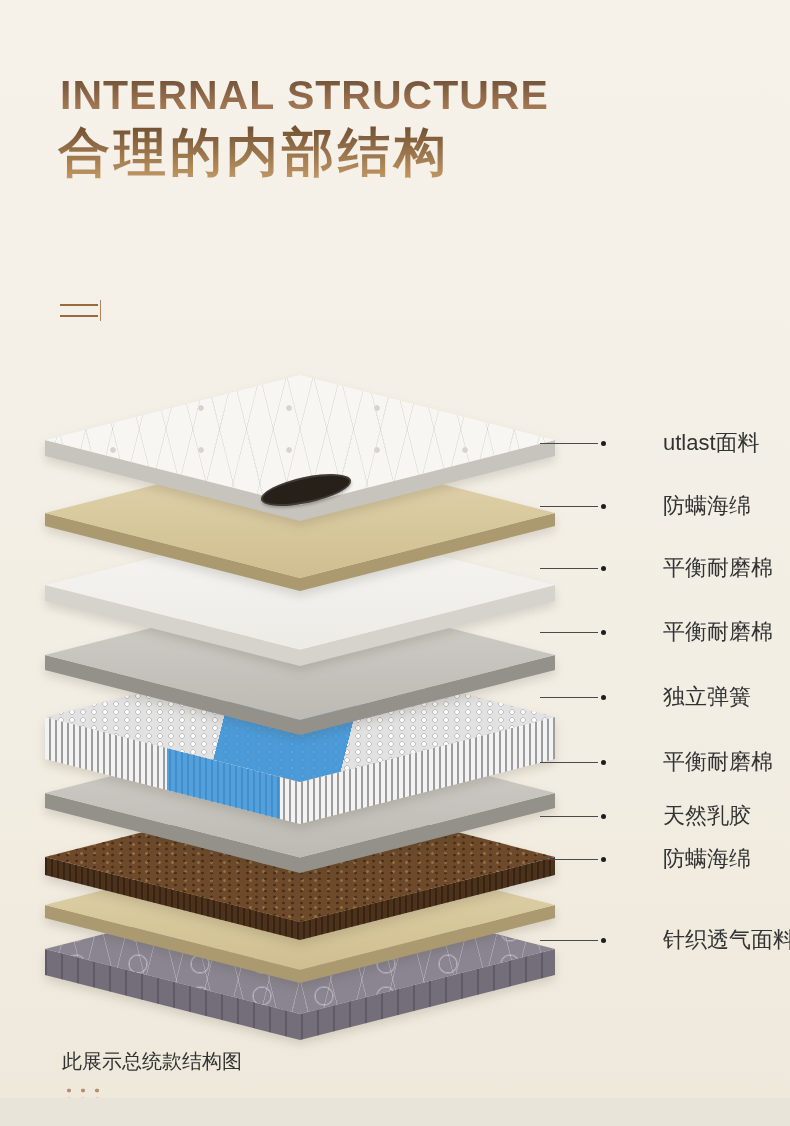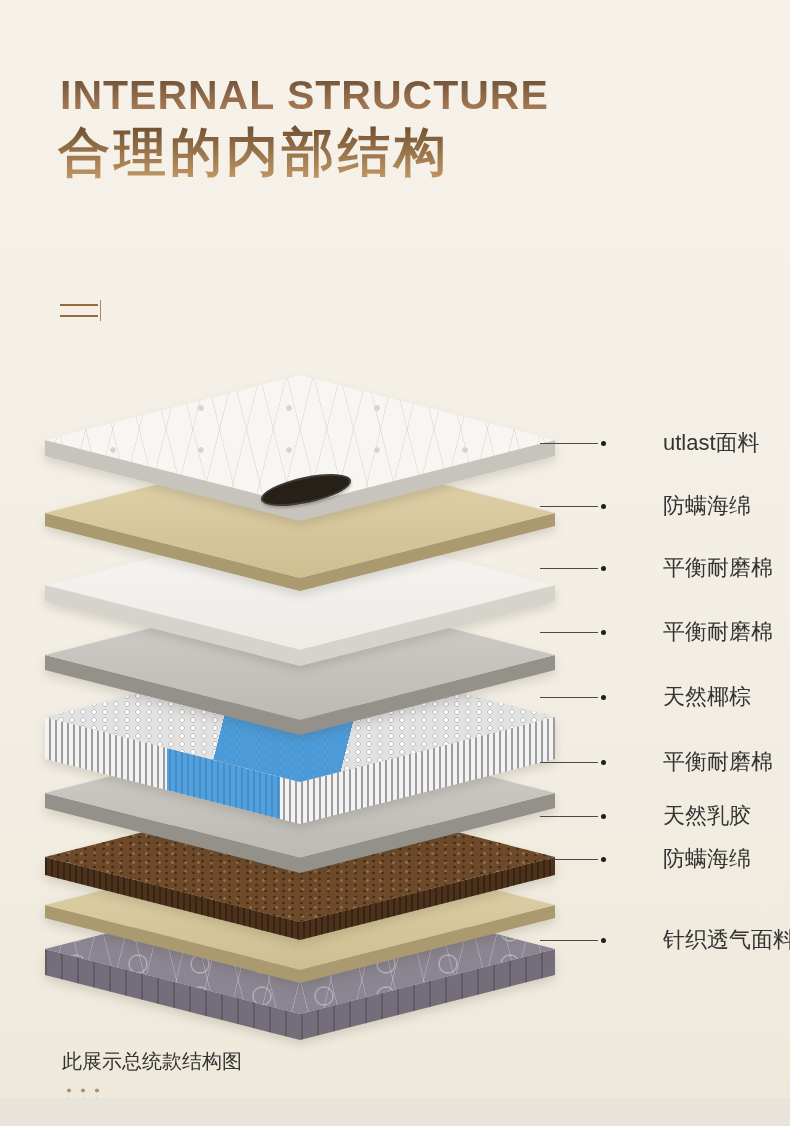--- a/index.html
+++ b/index.html
@@ -184,21 +184,21 @@
       <span class="ltext">平衡耐磨棉</span>
     </div>
     <div class="label-row r4">
       <span class="leader"></span>
       <span class="ldot"></span>
       <span class="ltext">平衡耐磨棉</span>
     </div>
     <div class="label-row r5">
       <span class="leader"></span>
       <span class="ldot"></span>
-      <span class="ltext">天然椰棕</span>
+      <span class="ltext">独立弹簧</span>
     </div>
     <div class="label-row r6">
       <span class="leader"></span>
       <span class="ldot"></span>
       <span class="ltext">平衡耐磨棉</span>
     </div>
     <div class="label-row r7">
       <span class="leader"></span>
       <span class="ldot"></span>
       <span class="ltext">天然乳胶</span>

